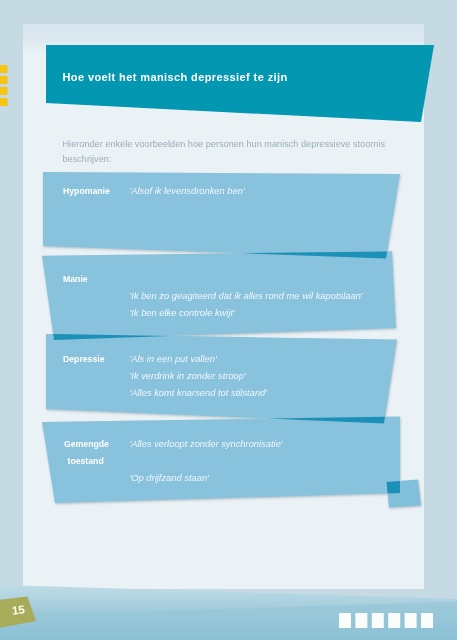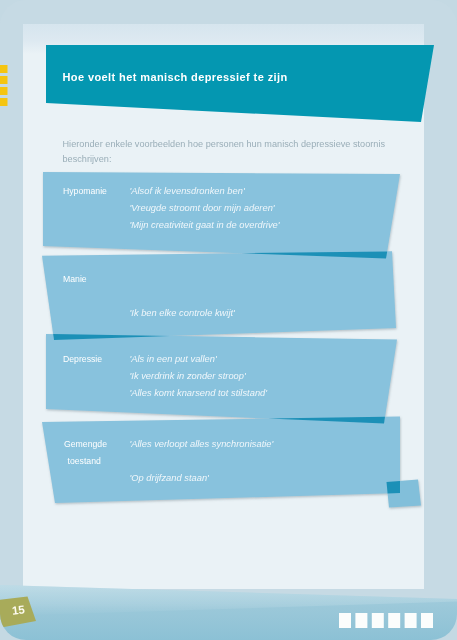--- a/index.html
+++ b/index.html
@@ -1,24 +1,24 @@
 <!DOCTYPE html>
 <html><head>
 <meta charset="utf-8">
 <style>
   html,body{margin:0;padding:0;}
   body{width:457px;height:640px;overflow:hidden;
        font-family:"Liberation Sans",sans-serif;background:#c4d9e3;
        -webkit-font-smoothing:antialiased;}
-  #page{position:relative;width:457px;height:640px;overflow:hidden;background:#c6dae4;border-radius:26px;}
+  #page{position:relative;width:457px;height:640px;overflow:hidden;background:#c6dae4;}
   svg.layer{position:absolute;left:0;top:0;width:457px;height:640px;}
   .t{position:absolute;white-space:pre;line-height:1;}
   #title{left:62.5px;top:72px;font-size:11px;font-weight:bold;color:#ffffff;letter-spacing:.4px;}
   .intro{left:62.5px;font-size:9.15px;color:#9aaeb8;letter-spacing:.02px;}
-  .lbl{font-size:8.7px;font-weight:normal;color:#ffffff;letter-spacing:.0px;}
+  .lbl{font-size:8.7px;font-weight:bold;color:#ffffff;letter-spacing:.0px;}
   .q{font-size:9.3px;color:#f0f7fb;letter-spacing:.02px;font-style:italic;}
   #pgnum{position:absolute;left:11.5px;top:604px;font-size:11.5px;font-weight:bold;color:#fdfbef;
          transform:rotate(-6.5deg);}
 </style>
 </head>
 <body>
 
 <div id="page">
 
   <svg class="layer" viewBox="0 0 457 640">
@@ -86,30 +86,29 @@
     </g>
   </svg>
 
   <div class="t" id="title">Hoe voelt het manisch depressief te zijn</div>
 
   <div class="t intro" style="top:140px">Hieronder enkele voorbeelden hoe personen hun manisch depressieve stoornis</div>
   <div class="t intro" style="top:155px">beschrijven:</div>
 
   <div class="t lbl" style="left:63px;top:187px">Hypomanie</div>
   <div class="t q" style="left:129.5px;top:187px">'Alsof ik levensdronken ben'</div>
-  <div class="t q" style="left:129.5px;top:204px">'Vreugde stroomt door mijn aderen'</div>
-  <div class="t q" style="left:129.5px;top:221px">'Mijn creativiteit gaat in de overdrive'</div>
 
   <div class="t lbl" style="left:63px;top:275px">Manie</div>
+  <div class="t q" style="left:129.5px;top:292px">'Ik ben zo geagiteerd dat ik alles rond me wil kapotslaan'</div>
   <div class="t q" style="left:129.5px;top:309px">'Ik ben elke controle kwijt'</div>
 
   <div class="t lbl" style="left:63px;top:355px">Depressie</div>
   <div class="t q" style="left:129.5px;top:355px">'Als in een put vallen'</div>
   <div class="t q" style="left:129.5px;top:372px">'Ik verdrink in zonder stroop'</div>
   <div class="t q" style="left:129.5px;top:389px">'Alles komt knarsend tot stilstand'</div>
 
   <div class="t lbl" style="left:64px;top:440px">Gemengde</div>
   <div class="t lbl" style="left:67.5px;top:457px">toestand</div>
-  <div class="t q" style="left:129.5px;top:440px">'Alles verloopt alles synchronisatie'</div>
+  <div class="t q" style="left:129.5px;top:440px">'Alles verloopt zonder synchronisatie'</div>
   <div class="t q" style="left:129.5px;top:474px">'Op drijfzand staan'</div>
 
   <div id="pgnum">15</div>
 </div>
 
 </body></html>

